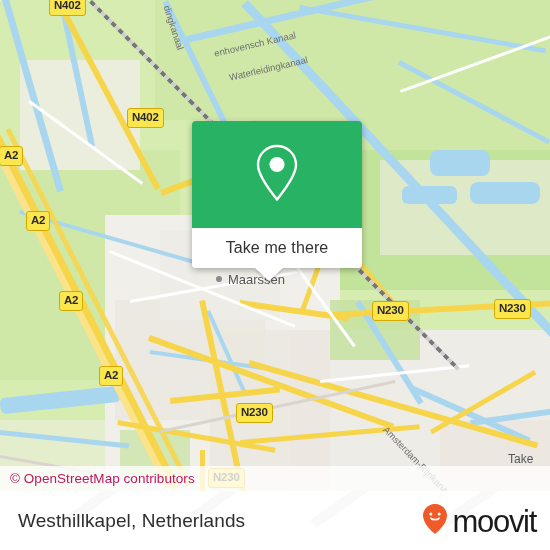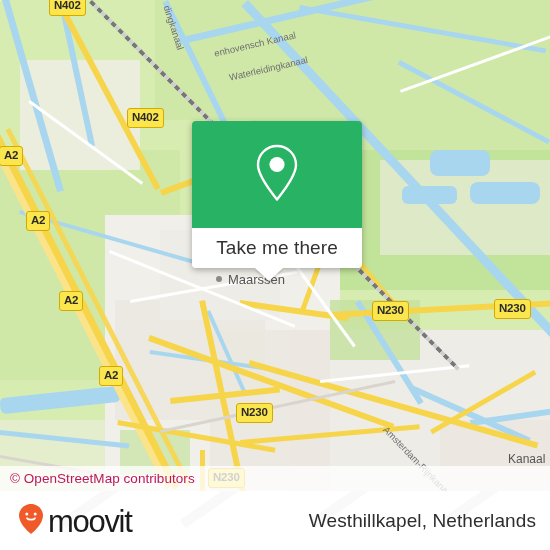--- a/index.html
+++ b/index.html
@@ -118,21 +118,21 @@
     justify-content: center;
   }
   #card-bottom {
     height: 40px;
     background: #ffffff;
     display: flex;
     align-items: center;
     justify-content: center;
   }
   #card-bottom .cta {
-    font-size: 19px;
+    font-size: 16px;
     color: #333333;
     letter-spacing: 0.1px;
   }
   #card-pointer {
     position: absolute;
     left: 255px;
     top: 268px;
     width: 0; height: 0;
     border-left: 14px solid transparent;
     border-right: 14px solid transparent;
@@ -290,21 +290,21 @@
 
     <div>
       <div class="map-label" style="left:172px;top:4px;transform:rotate(72deg);">dingkanaal</div>
       <div class="map-label" style="left:213px;top:48px;transform:rotate(-13deg);">enhovensch Kanaal</div>
       <div class="map-label" style="left:228px;top:72px;transform:rotate(-13deg);">Waterleidingkanaal</div>
       <div class="map-label" style="left:389px;top:424px;transform:rotate(46deg);">Amsterdam-Rijnkanaal</div>
     </div>
 
     <div class="place-dot" style="left:216px;top:276px;"></div>
     <div class="place-label" style="left:228px;top:272px;">Maarssen</div>
-    <div class="place-label" style="left:508px;top:452px;font-size:12px;">Kanaal</div>
+    <div class="place-label" style="left:508px;top:452px;font-size:12px;">Take</div>
 
     <div>
       <div class="shield" style="left:49px;top:-4px;">N402</div>
       <div class="shield" style="left:127px;top:108px;">N402</div>
       <div class="shield" style="left:-1px;top:146px;">A2</div>
       <div class="shield" style="left:26px;top:211px;">A2</div>
       <div class="shield" style="left:59px;top:291px;">A2</div>
       <div class="shield" style="left:99px;top:366px;">A2</div>
       <div class="shield" style="left:372px;top:301px;">N230</div>
       <div class="shield" style="left:494px;top:299px;">N230</div>
@@ -334,28 +334,28 @@
 
   <div id="footer">
     <div id="footer-ghost">
 
       <div class="road-white" style="left:60px;top:520px;width:200px;height:10px;transform:rotate(-35deg);background:#999;"></div>
       <div class="road-white" style="left:180px;top:520px;width:200px;height:10px;transform:rotate(-35deg);background:#999;"></div>
       <div class="road-white" style="left:310px;top:520px;width:200px;height:10px;transform:rotate(-35deg);background:#999;"></div>
       <div class="road-white" style="left:440px;top:520px;width:200px;height:10px;transform:rotate(-35deg);background:#999;"></div>
     </div>
     <div id="footer-inner">
+      <div id="footer-title">Westhillkapel, Netherlands</div>
       <div id="brand">
         <span>
           <svg width="26" height="32" viewBox="0 0 26 32" aria-hidden="true">
             <path d="M13 1 C6.4 1 1 6.2 1 12.6 C1 20.2 9.2 28.2 13 31 C16.8 28.2 25 20.2 25 12.6 C25 6.2 19.6 1 13 1 Z" fill="#ef5a28"></path>
             <circle cx="8.8" cy="11" r="1.5" fill="#ffffff"></circle>
             <circle cx="17.2" cy="11" r="1.5" fill="#ffffff"></circle>
             <path d="M9 15.2 C10.3 17.2 15.7 17.2 17 15.2" fill="none" stroke="#ffffff" stroke-width="1.7" stroke-linecap="round"></path>
           </svg>
         </span>
         <span id="brand-word">moovit</span>
       </div>
-      <div id="footer-title">Westhillkapel, Netherlands</div>
     </div>
   </div>
 
 </div>
 
 </body></html>

